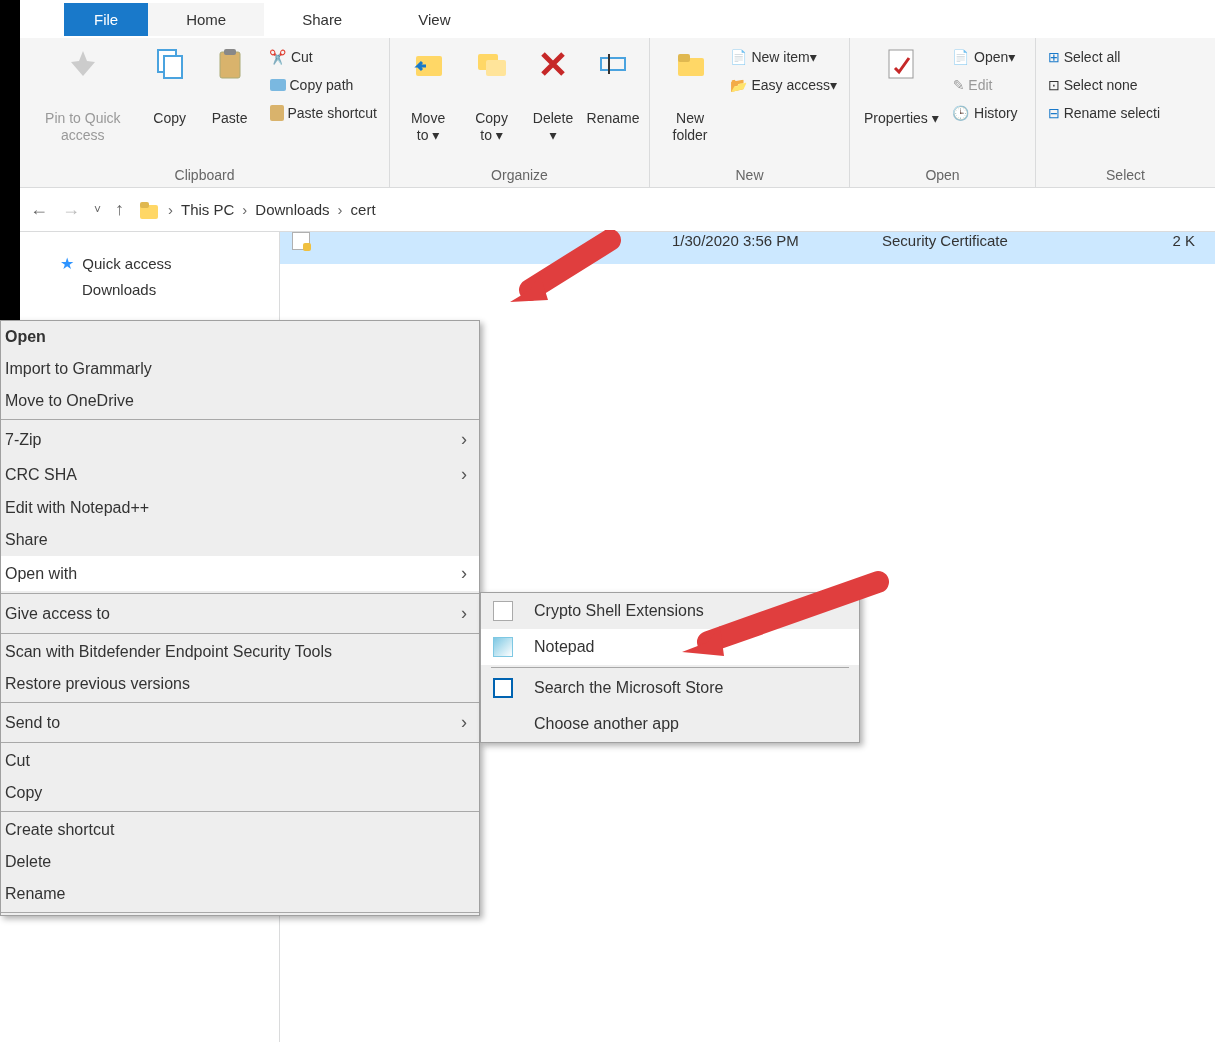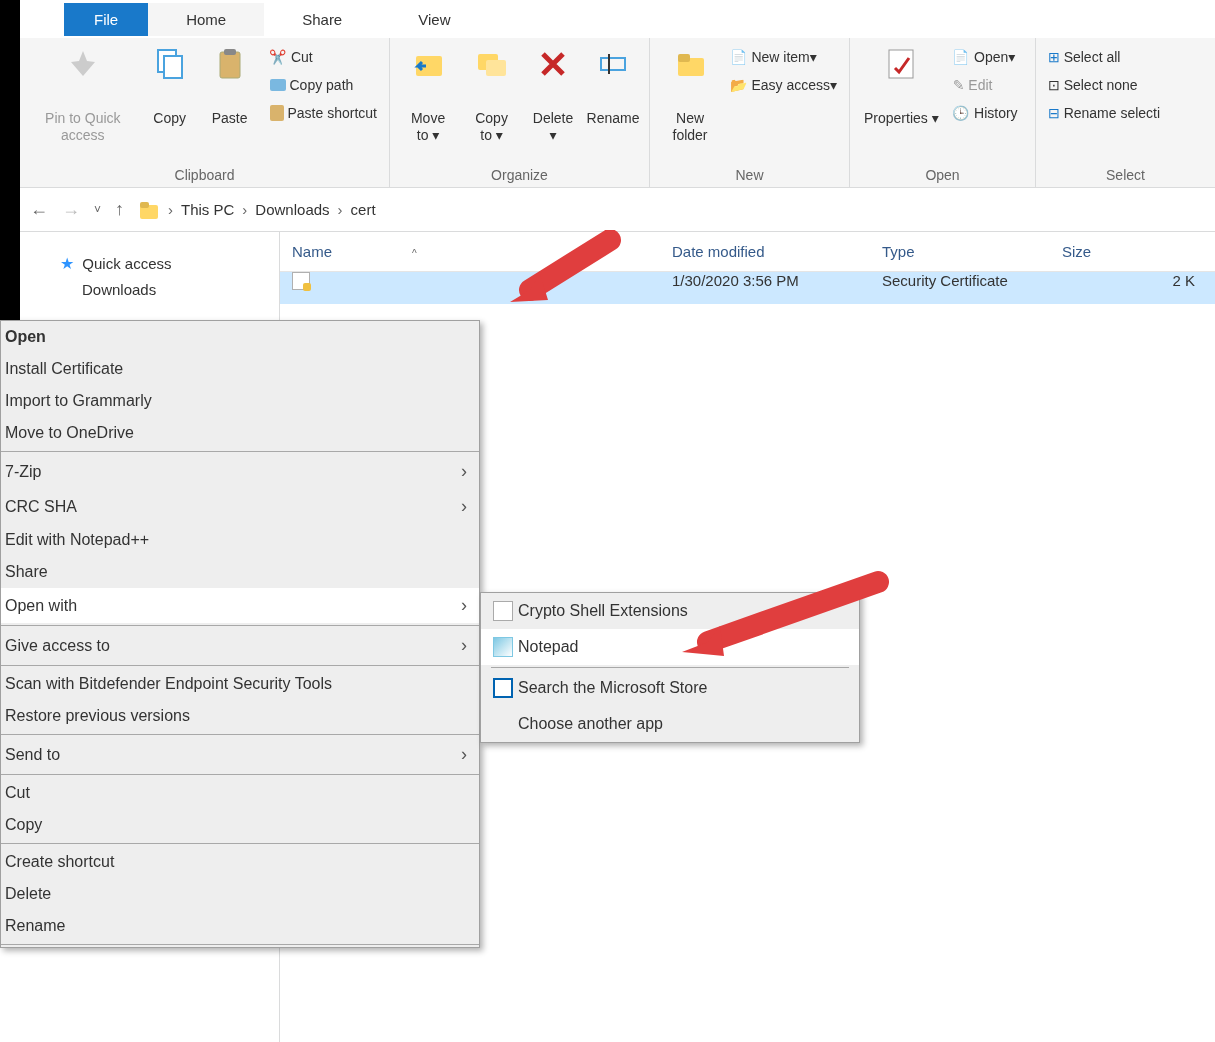--- a/index.html
+++ b/index.html
@@ -55,21 +55,21 @@
 
 .ctxmenu { position: absolute; left: 0; top: 320px; width: 480px; background: #eeeeee; border: 1px solid #a0a0a0; box-shadow: 3px 3px 6px rgba(0,0,0,0.3); font-size: 16px; z-index: 50; }
 .ctx-item { display: flex; align-items: center; justify-content: space-between; padding: 7px 12px 7px 4px; cursor: pointer; }
 .ctx-item.bold { font-weight: 600; }
 .ctx-item.hover { background: #fff; }
 .ctx-sep { height: 1px; background: #a8a8a8; margin: 2px 0; }
 .ctx-arrow { color: #555; font-size: 18px; }
 
 
 .submenu { position: absolute; left: 480px; top: 592px; width: 380px; background: #eeeeee; border: 1px solid #a0a0a0; box-shadow: 3px 3px 6px rgba(0,0,0,0.3); font-size: 16px; z-index: 60; }
-.sub-item { display: flex; align-items: center; padding: 8px 12px; gap: 5px; cursor: pointer; }
+.sub-item { display: flex; align-items: center; padding: 8px 12px; gap: 21px; cursor: pointer; }
 .sub-item.hover { background: #fff; }
 .sub-sep { height: 1px; background: #a8a8a8; margin: 2px 10px; }
 .sub-icon { width: 20px; height: 20px; display:inline-block; }
 
 
 .arrow-svg { position: absolute; z-index: 100; pointer-events: none; }
 
 span.ilabel { display:block; }
 </style>
 </head>
@@ -220,41 +220,32 @@
   <div class="sidebar">
     <div class="side-item">
       <span class="star">★</span>
       <span>Quick access</span>
     </div>
     <div class="side-item" style="padding-left:22px">
       <span>Downloads</span>
     </div>
   </div>
   <div class="filearea">
-    <div class="columns">
-      <div class="col col-name"><span>Name</span><span class="sort">^</span></div>
-      <div class="col col-date">Date modified</div>
-      <div class="col col-type">Type</div>
-      <div class="col col-size">Size</div>
-    </div>
     <div class="filerow">
       <div class="col col-name"><span class="file-icon"></span><span></span></div>
       <div class="col col-date">1/30/2020 3:56 PM</div>
       <div class="col col-type">Security Certificate</div>
       <div class="col col-size" style="text-align:right;padding-right:20px">2 K</div>
     </div>
   </div>
 </div>
 
 <div class="ctxmenu">
   <div class="ctx-item bold">
       <span>Open</span>
-    </div>
-  <div class="ctx-item">
-      <span>Install Certificate</span>
     </div>
   <div class="ctx-item">
       <span>Import to Grammarly</span>
     </div>
   <div class="ctx-item">
       <span>Move to OneDrive</span>
     </div>
   <div class="ctx-sep"></div>
   <div class="ctx-item">
       <span>7-Zip</span>

